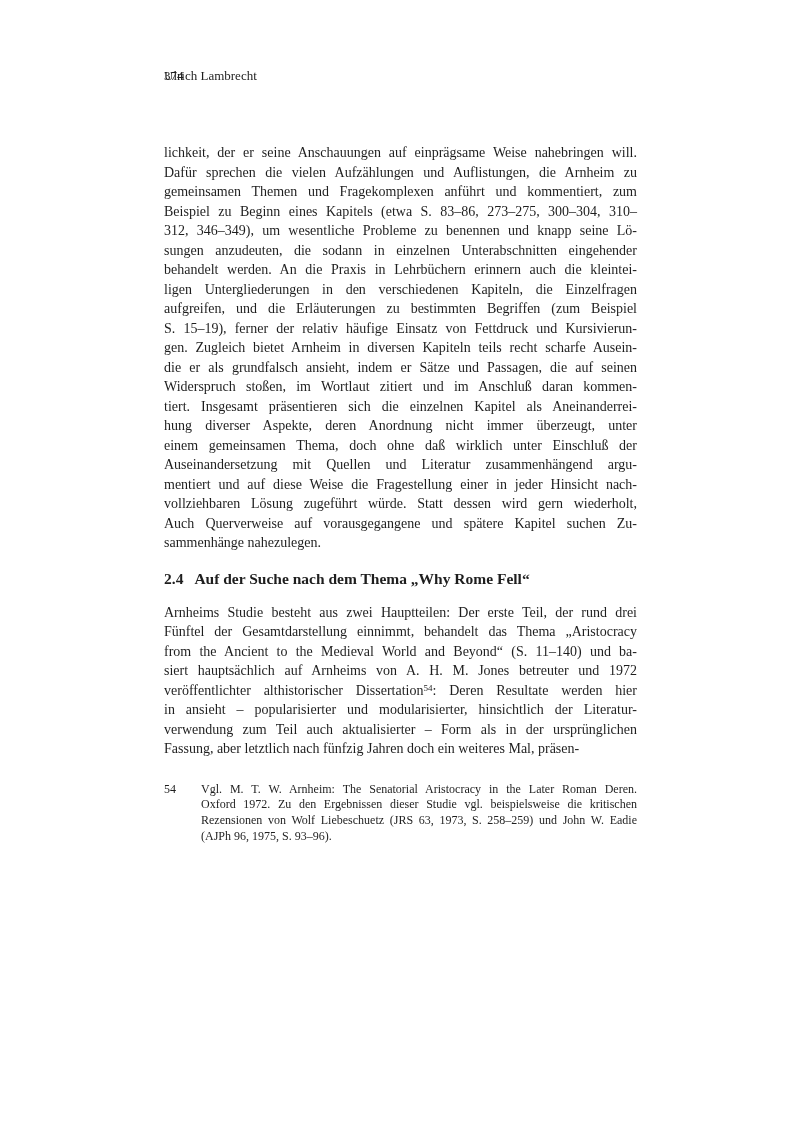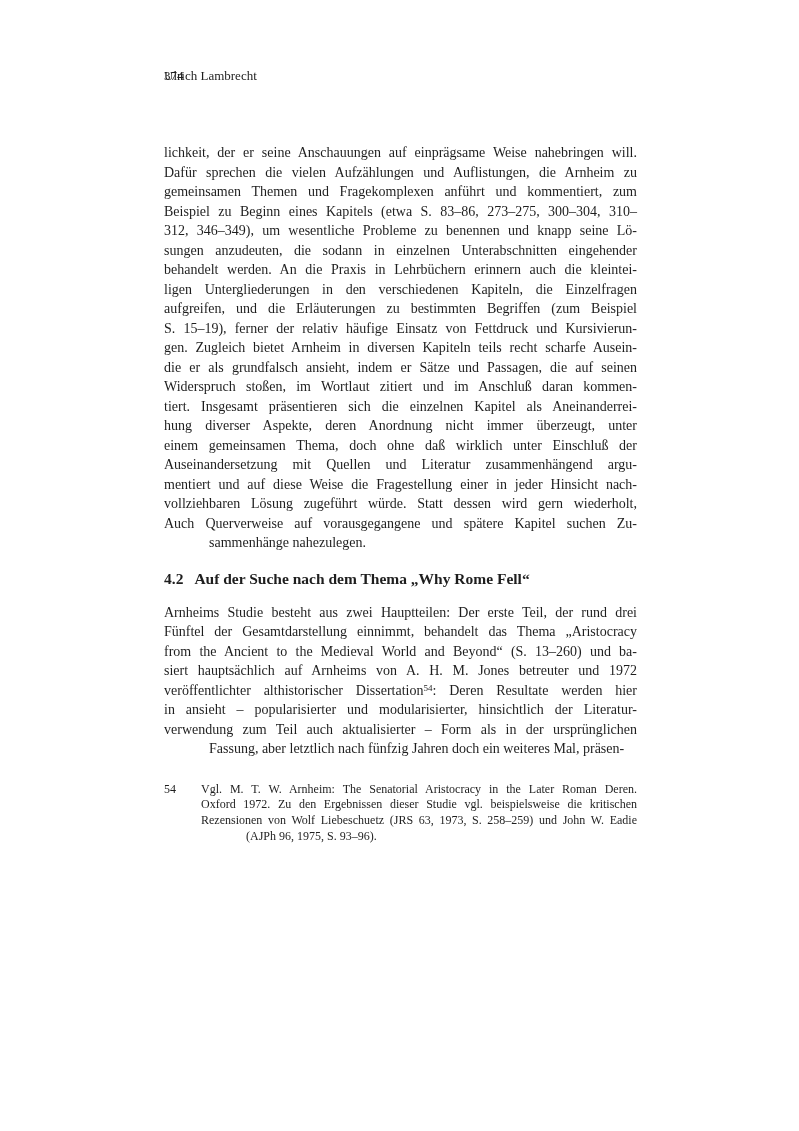--- a/index.html
+++ b/index.html
@@ -44,21 +44,20 @@
     line-height: 19.5px;
   }
   .line {
     white-space: nowrap;
     text-align: justify;
     text-align-last: justify;
     font-family: Liberation Serif, serif;
   }
   .line.line-last {
     text-align-last: left;
-    margin-left: 45px;
   }
   sup {
     font-size: 9px;
     line-height: 0;
     position: relative;
     top: -4px;
     vertical-align: baseline;
   }
   .heading {
     display: flex;
@@ -122,28 +121,28 @@
         <div class="line">hung diverser Aspekte, deren Anordnung nicht immer überzeugt, unter</div>
         <div class="line">einem gemeinsamen Thema, doch ohne daß wirklich unter Einschluß der</div>
         <div class="line">Auseinandersetzung mit Quellen und Literatur zusammenhängend argu-</div>
         <div class="line">mentiert und auf diese Weise die Fragestellung einer in jeder Hinsicht nach-</div>
         <div class="line">vollziehbaren Lösung zugeführt würde. Statt dessen wird gern wiederholt,</div>
         <div class="line">Auch Querverweise auf vorausgegangene und spätere Kapitel suchen Zu-</div>
         <div class="line line-last">sammenhänge nahezulegen.</div>
       </section>
 
     <h2 class="heading">
-      <span class="hnum">4.2</span>
+      <span class="hnum">2.4</span>
       <span class="htitle">Auf der Suche nach dem Thema „Why Rome Fell“</span>
     </h2>
 
     <section class="para">
         <div class="line">Arnheims Studie besteht aus zwei Hauptteilen: Der erste Teil, der rund drei</div>
         <div class="line">Fünftel der Gesamtdarstellung einnimmt, behandelt das Thema „Aristocracy</div>
-        <div class="line">from the Ancient to the Medieval World and Beyond“ (S. 13–260) und ba-</div>
+        <div class="line">from the Ancient to the Medieval World and Beyond“ (S. 11–140) und ba-</div>
         <div class="line">siert hauptsächlich auf Arnheims von A. H. M. Jones betreuter und 1972</div>
         <div class="line">veröffentlichter althistorischer Dissertation<sup>54</sup>: Deren Resultate werden hier</div>
         <div class="line">in ansieht – popularisierter und modularisierter, hinsichtlich der Literatur-</div>
         <div class="line">verwendung zum Teil auch aktualisierter – Form als in der ursprünglichen</div>
         <div class="line line-last">Fassung, aber letztlich nach fünfzig Jahren doch ein weiteres Mal, präsen-</div>
       </section>
 
     <div class="footnote">
       <span class="fn-marker">54</span>
       <div class="fn-text">

